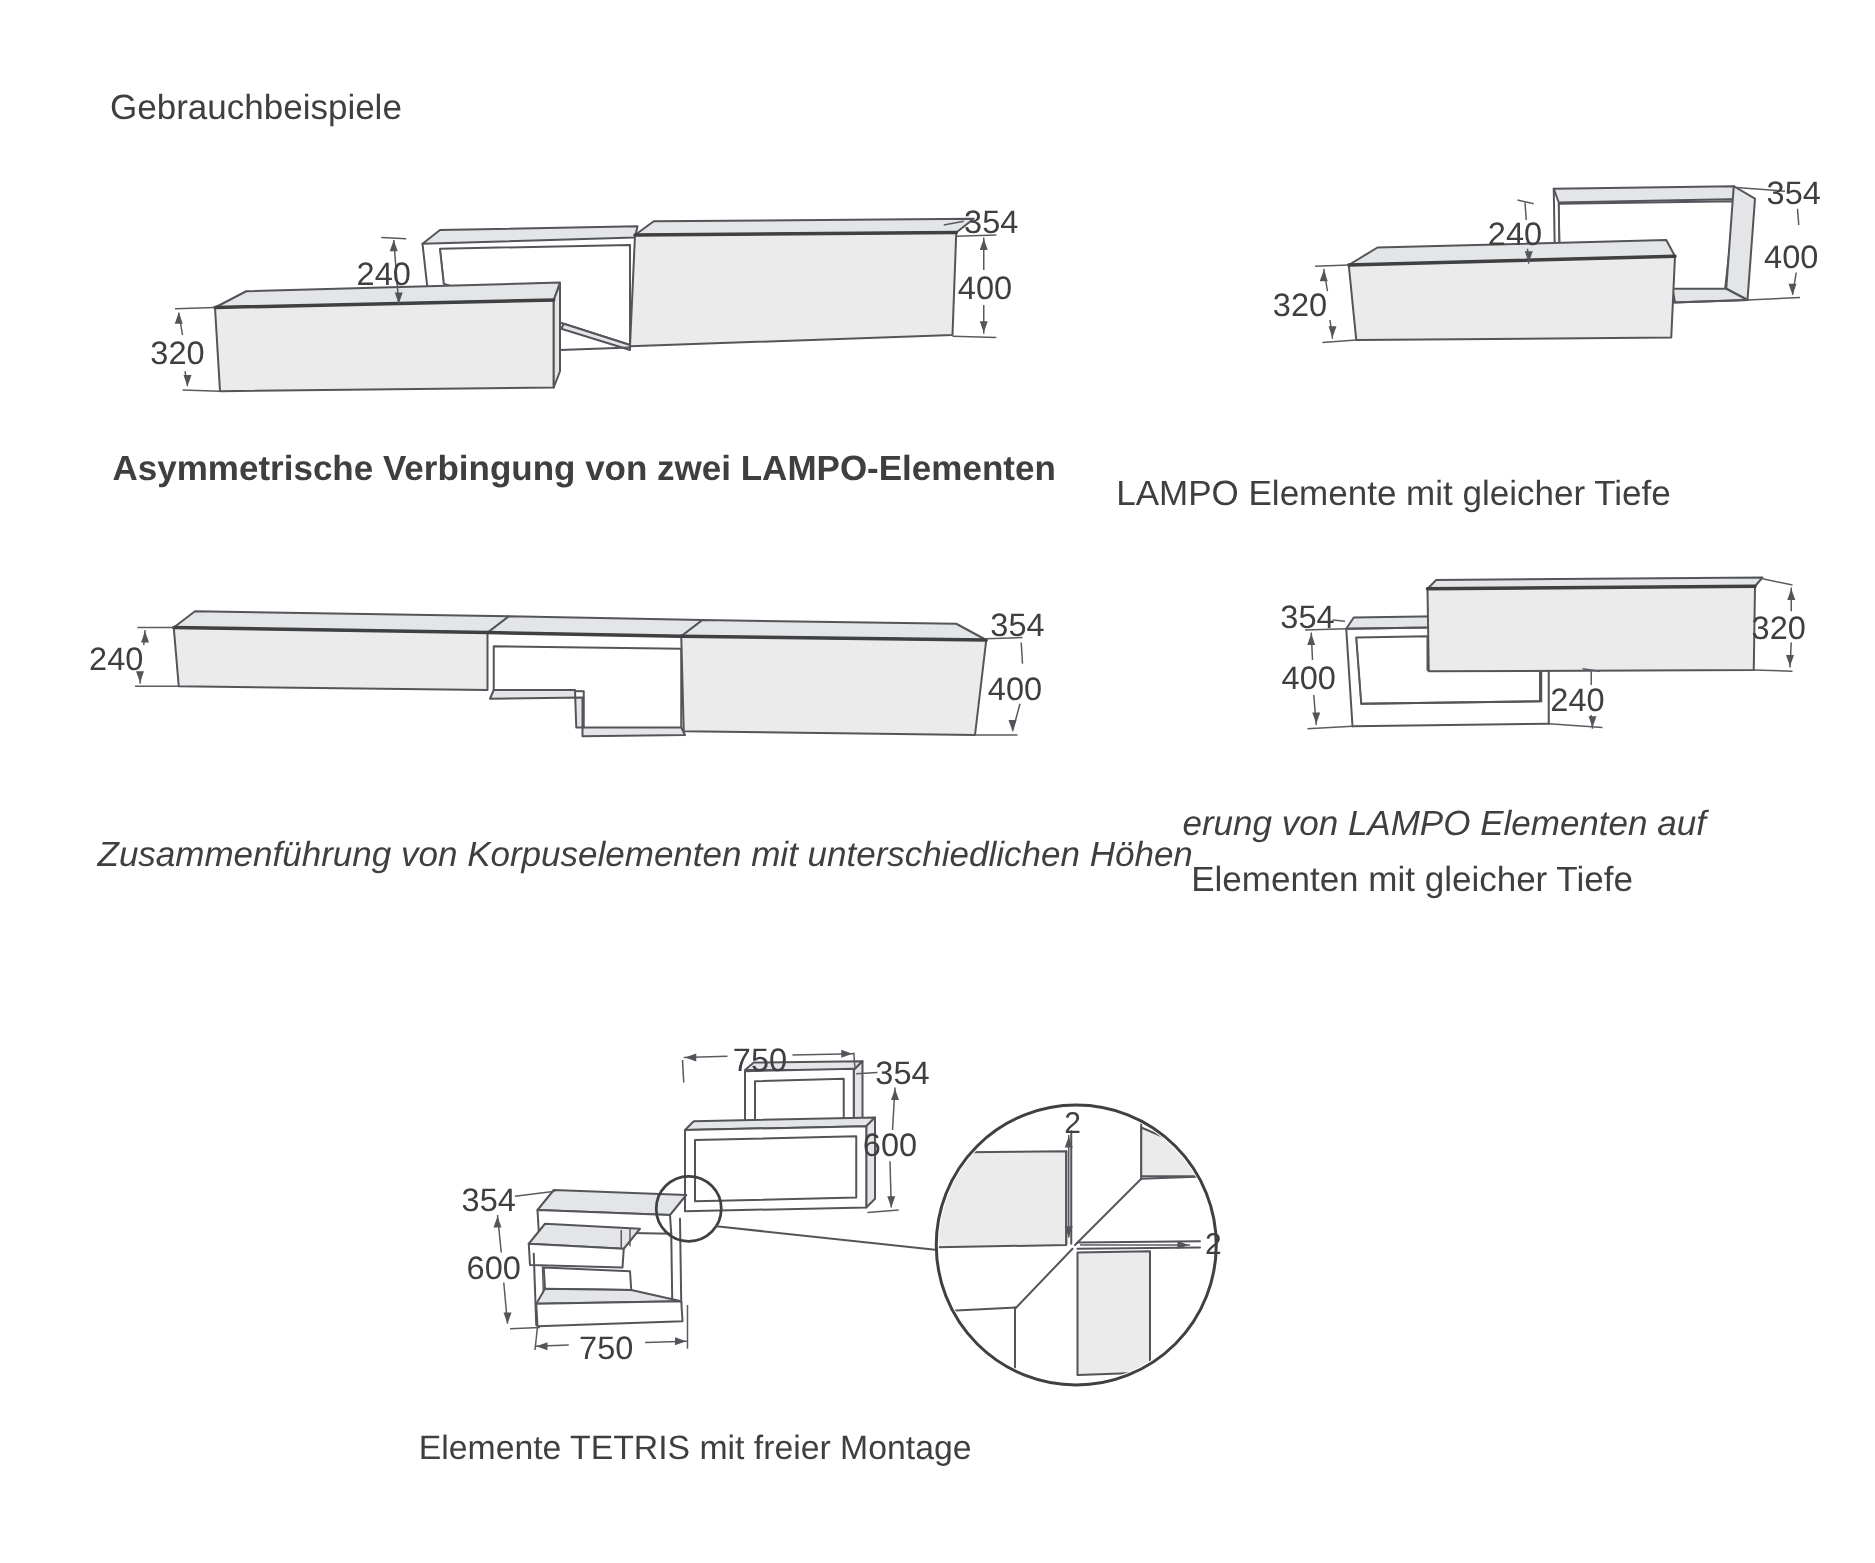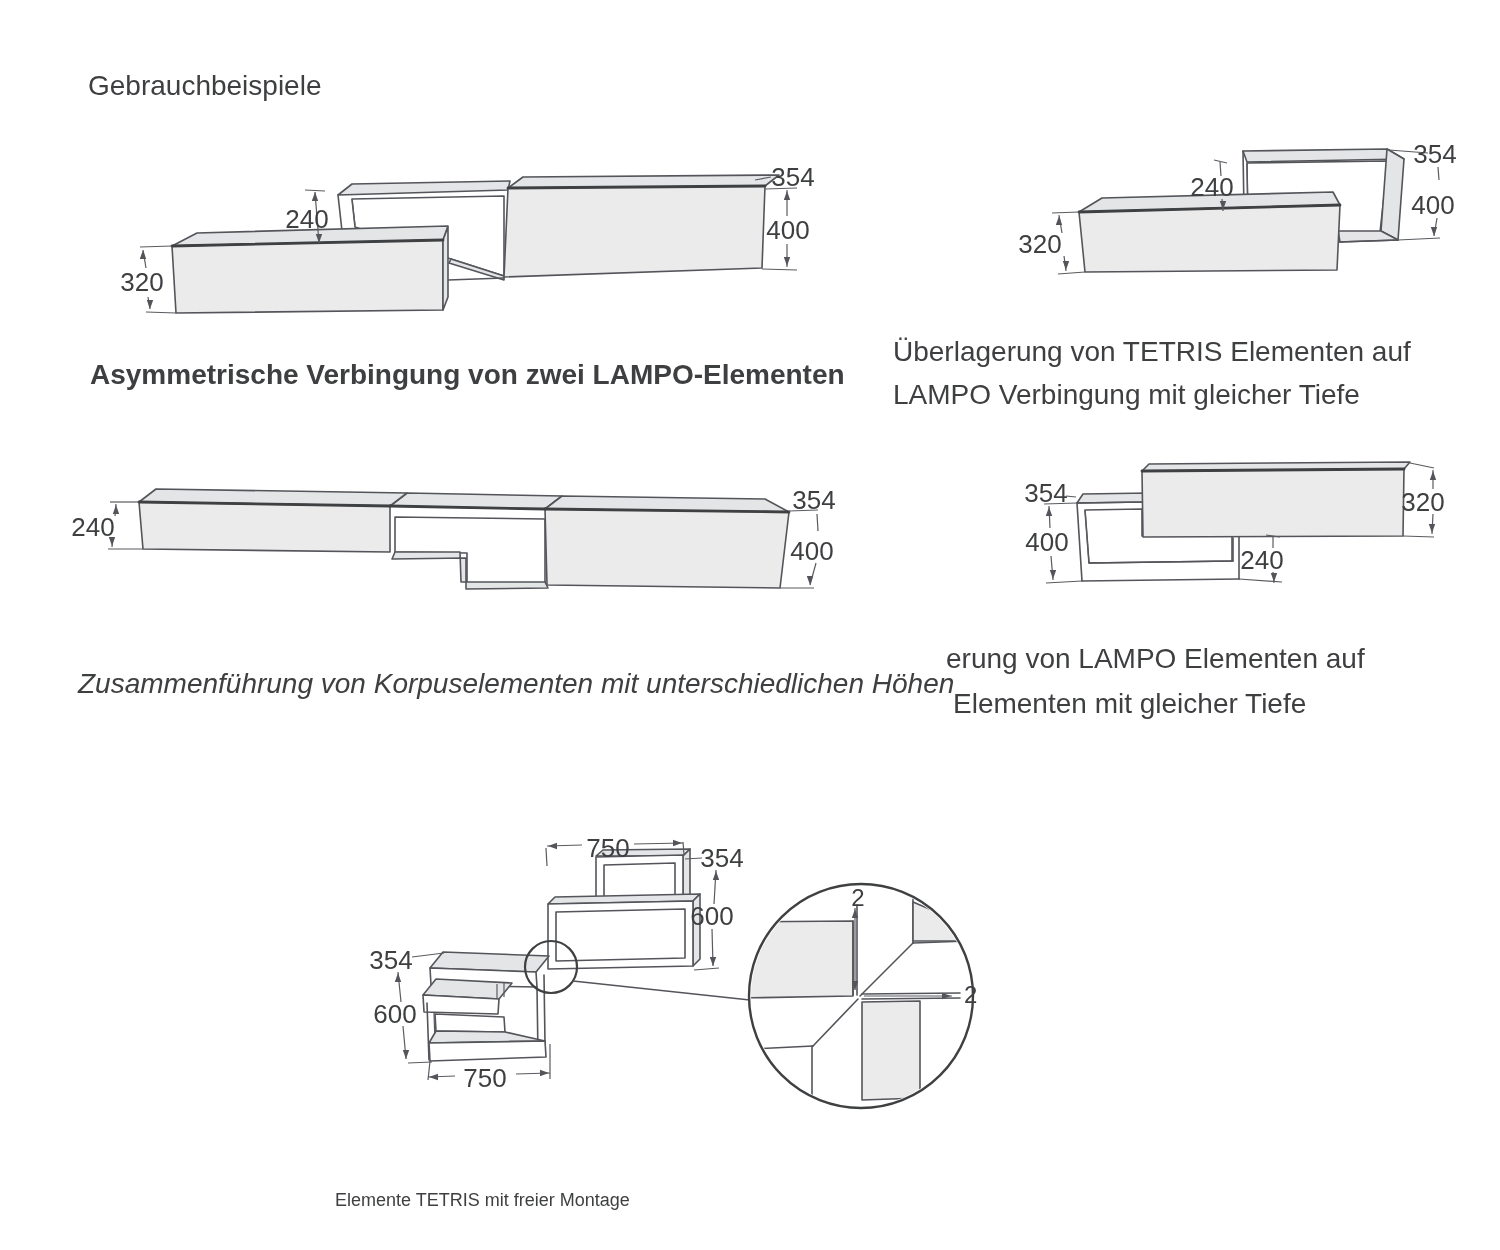--- a/index.html
+++ b/index.html
@@ -1,21 +1,21 @@
 <!DOCTYPE html>
 <html><head>
 <meta charset="utf-8">
 <style>
   html,body{margin:0;padding:0;background:#ffffff;}
   #page{position:relative;width:1500px;height:1214px;background:#fff;overflow:hidden;
         font-family:"Liberation Sans","DejaVu Sans",sans-serif;color:#3e3f41;}
   .txt{position:absolute;white-space:nowrap;color:#3e3f41;}
   .title{font-size:28px;}
   .cap{font-size:28px;}
-  .cap5{font-size:18px;margin-top:47px;}
+  .cap5{font-size:27px;}
   svg{position:absolute;left:0;top:0;}
   .ln{stroke:#54555a;stroke-width:1.6;fill:none;stroke-linecap:round;}
   .lt{stroke:#3f4042;stroke-width:2.8;fill:none;stroke-linecap:round;}
   .thin{stroke:#5a5b60;stroke-width:1.2;fill:none;}
   .f1{fill:#ebebec;stroke:#54555a;stroke-width:1.6;stroke-linejoin:round;}
   .f2{fill:#e4e5e6;stroke:#54555a;stroke-width:1.6;stroke-linejoin:round;}
   .fw{fill:#ffffff;stroke:#54555a;stroke-width:1.6;stroke-linejoin:round;}
   .dim{font-size:26px;fill:#3e3f41;}
   .dim2{font-size:24px;fill:#3e3f41;}
   .arr{fill:#54555a;stroke:none;}
@@ -291,22 +291,21 @@
         <path class="arr" d="M951,996 l-9,-3.2 l0,6.4 z"></path>
       </g>
       <circle cx="861" cy="996" r="112" fill="none" stroke="#3f4042" stroke-width="2.4"></circle>
       <text class="dim2" x="858" y="906" text-anchor="middle">2</text>
       <text class="dim2" x="964" y="1003" text-anchor="start">2</text>
     </g>
   </svg>
 
   <div class="txt cap" style="left:90px;top:359px;font-weight:bold;">Asymmetrische Verbingung von zwei LAMPO-Elementen</div>
 
-  <div class="txt cap" style="left:893px;top:336px;">Überlagerung von TETRIS Elementen auf</div>
-  <div class="txt cap" style="left:893px;top:379px;">LAMPO Verbingung mit gleicher Tiefe</div>
+  <div class="txt cap" style="left:893px;top:379px;">LAMPO Elemente mit gleicher Tiefe</div>
 
   <div class="txt cap" style="left:78px;top:668px;font-style:italic;">Zusammenführung von Korpuselementen mit unterschiedlichen Höhen</div>
 
-  <div class="txt cap" style="left:946px;top:643px;">erung von LAMPO Elementen auf</div>
+  <div class="txt cap" style="left:946px;top:643px;font-style:italic;">erung von LAMPO Elementen auf</div>
   <div class="txt cap" style="left:953px;top:688px;">Elementen mit gleicher Tiefe</div>
 
   <div class="txt cap5" style="left:335px;top:1143px;">Elemente TETRIS mit freier Montage</div>
 </div>
 
 </body></html>

